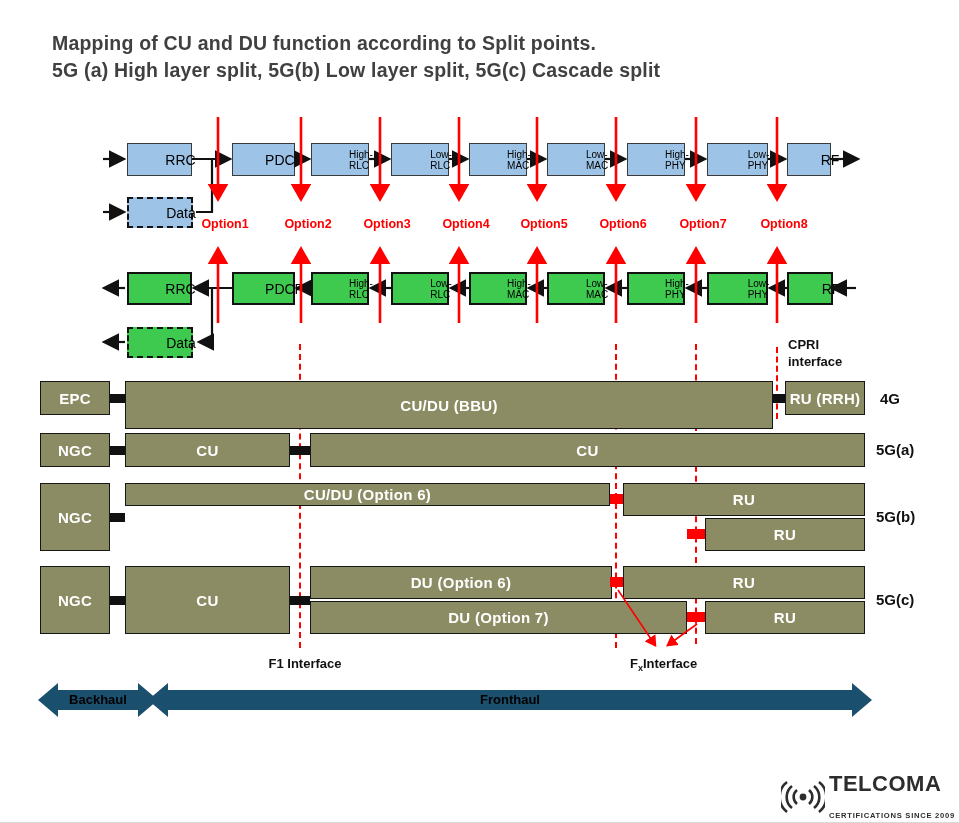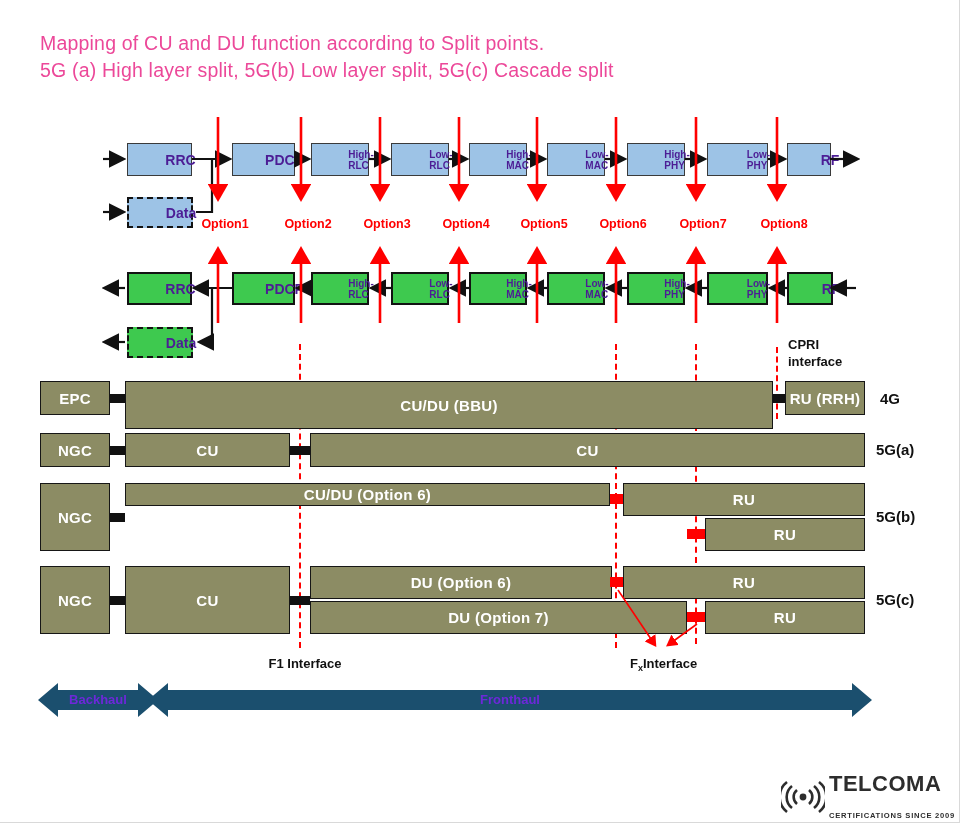--- a/index.html
+++ b/index.html
@@ -3,43 +3,43 @@
 <meta charset="utf-8">
 <style>
   html,body{margin:0;padding:0;background:#fff;}
   *{box-sizing:border-box;}
   #canvas{
     position:relative;width:960px;height:823px;background:#ffffff;
     font-family:"Liberation Sans", sans-serif;overflow:hidden;
     border-right:1px solid #d9d9d9;border-bottom:1px solid #d9d9d9;
   }
   
-  #title{position:absolute;left:40px;top:30px;color:#ec4899;font-size:19.5px;font-weight:400;line-height:27px;letter-spacing:.2px;}
-  
-  .blk{position:absolute;display:flex;align-items:center;justify-content:center;color:#4c1d95;font-weight:bold;font-size:14px;z-index:4;padding-left:42px;}
+  #title{position:absolute;left:52px;top:30px;color:#404040;font-size:19.5px;font-weight:700;line-height:27px;letter-spacing:.2px;}
+  
+  .blk{position:absolute;display:flex;align-items:center;justify-content:center;color:#000000;font-weight:normal;font-size:14px;z-index:4;padding-left:42px;}
   .crow1{top:143px;height:33px;}
   .crow2{top:272px;height:33px;}
   .blue{background:#9DC3E6;border:1.6px solid #3a3a3a;}
   .green{background:#3EC94F;border:2px solid #121212;}
   .dashedb{background:#9DC3E6;border:2px dashed #121212;}
   .dashedg{background:#3EC94F;border:2px dashed #121212;}
   .sm{font-size:10px;}
   
   .optlbl{position:absolute;top:217px;width:64px;text-align:center;color:#FF0000;font-size:12.5px;font-weight:600;z-index:4;}
   
   .bar{position:absolute;background:#8C8C64;border:1.7px solid #161616;color:#fff;
        display:flex;align-items:center;justify-content:center;font-size:15px;font-weight:600;z-index:2;letter-spacing:.3px;}
   .conn{position:absolute;background:#111;z-index:2;}
   .rconn{position:absolute;background:#FF0000;z-index:3;}
   .dash{position:absolute;width:0;border-left:2.6px dashed #FF0000;z-index:1;}
   .rowlbl{position:absolute;color:#111;font-size:15px;font-weight:600;z-index:4;}
   .note{position:absolute;color:#111;font-size:13px;font-weight:600;z-index:4;}
   .note .subx{font-size:9px;position:relative;top:3px;}
   
-  .haullbl{position:absolute;color:#6d28d9;font-size:13px;font-weight:600;text-align:center;z-index:4;}
+  .haullbl{position:absolute;color:#000000;font-size:13px;font-weight:600;text-align:center;z-index:4;}
   
   #lines{position:absolute;left:0;top:0;z-index:6;pointer-events:none;}
   #hauls{position:absolute;left:0;top:0;z-index:2;pointer-events:none;}
   
   #logo{position:absolute;left:781px;top:774px;display:flex;align-items:center;gap:4px;color:#2d2d2d;z-index:4;}
   #logo .lname{font-size:22px;font-weight:bold;letter-spacing:.5px;line-height:20px;}
   #logo .ltag{font-size:7.6px;font-weight:600;letter-spacing:.74px;margin-top:17px;}
 </style>
 </head>
 <body>

